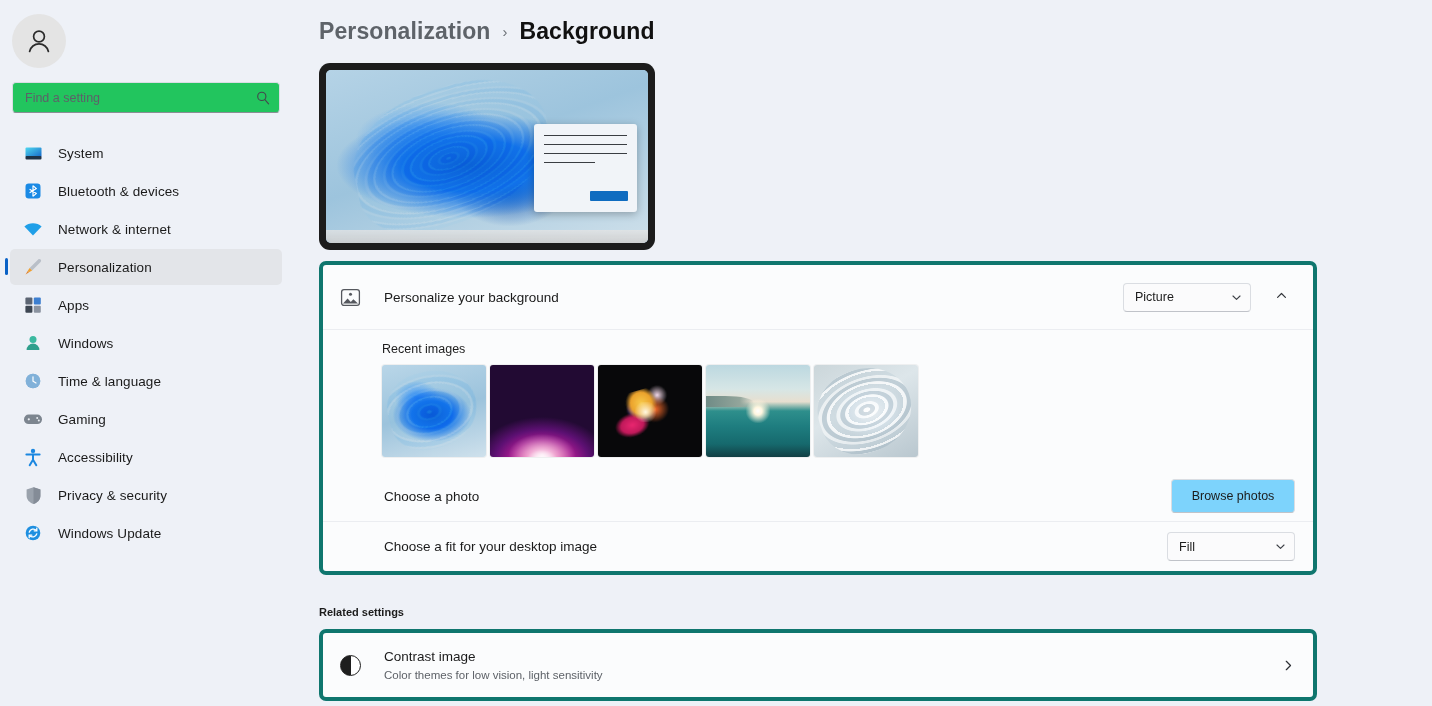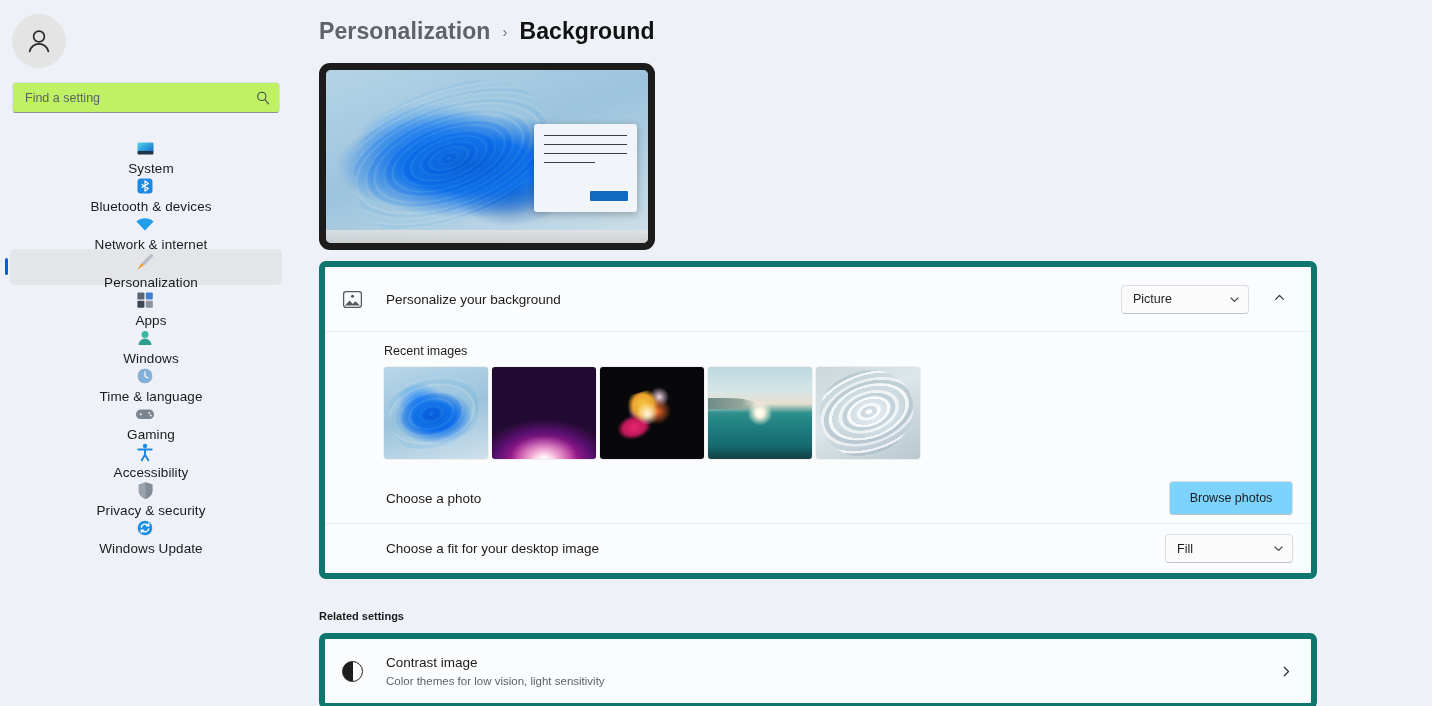--- a/index.html
+++ b/index.html
@@ -29,21 +29,21 @@
   .avatar {
     width: 54px; height: 54px;
     border-radius: 50%;
     background: #e4e4e4;
     display: flex; align-items: center; justify-content: center;
   }
 
   .search-wrap { padding: 14px 12px 0 12px; }
   .search-box {
     height: 31px;
-    background: #bef264;
+    background: #22c55e;
     border: 1px solid #d9dde4;
     border-bottom-color: #8a8e95;
     border-radius: 4px;
     display: flex; align-items: center;
     padding: 0 9px 0 12px;
   }
   .search-box input {
     flex: 1; border: 0; outline: none; background: transparent;
     font-family: "Liberation Sans", sans-serif;
     font-size: 12.5px; color: #2b2b2b;
@@ -53,21 +53,20 @@
 
   .nav { margin-top: 22px; }
   .nav-item {
     position: relative;
     height: 36px;
     margin: 2px 10px;
     border-radius: 5px;
     display: flex; align-items: center;
     padding-left: 10px;
     cursor: default;
-    flex-direction: column;
   }
   .nav-item.selected { background: #e3e5e9; }
   .nav-item.selected::before {
     content: "";
     position: absolute;
     left: -5px; top: 9px;
     width: 3px; height: 17px;
     background: #0a62c6;
     border-radius: 2px;
   }
@@ -161,21 +160,21 @@
     right: 9px; bottom: 11px;
     width: 38px; height: 10px;
     background: #0f6cc0;
     border-radius: 1px;
   }
 
   
   .card {
     width: 998px;
     background: #fbfcfd;
-    border: 6px solid #0f766e;
+    border: 4px solid #0f766e;
     border-radius: 7px;
     overflow: hidden;
   }
   .card.group { margin-top: 11px; }
 
   .row {
     display: flex; align-items: center;
     padding: 0 18px 0 17px;
     min-height: 50px;
   }

